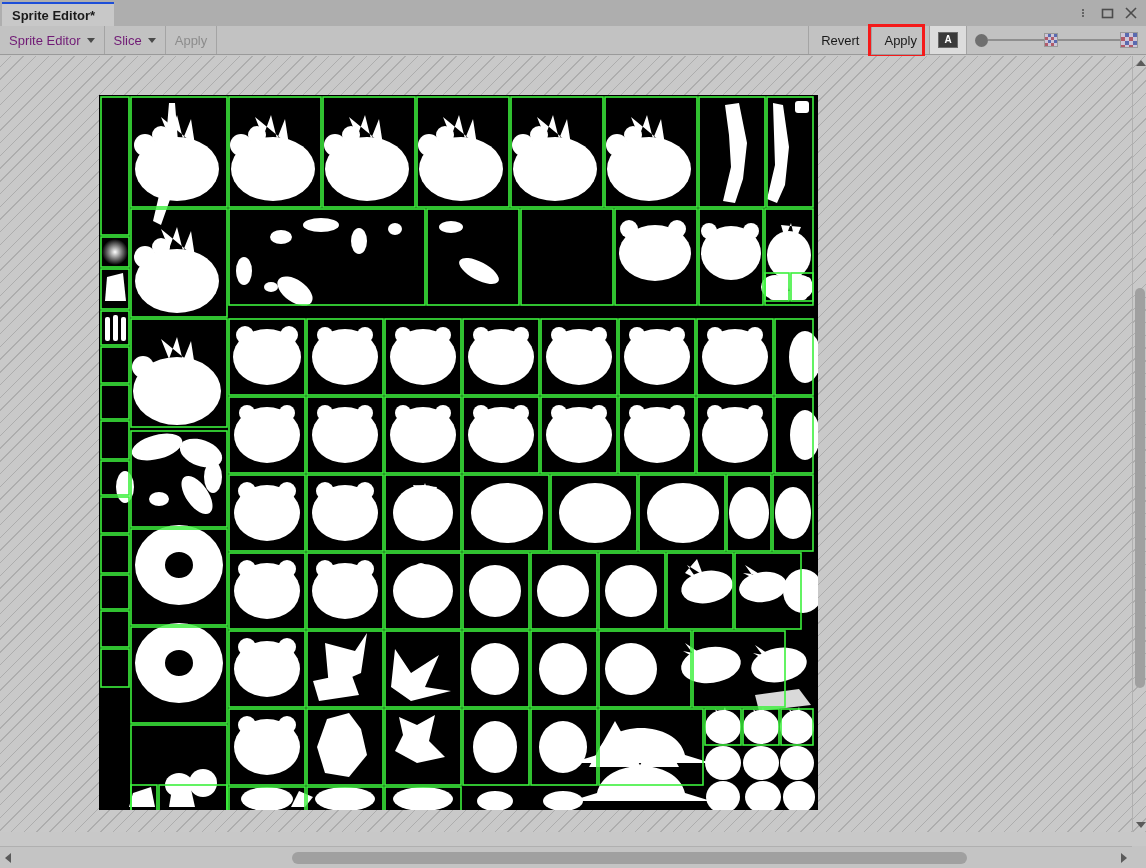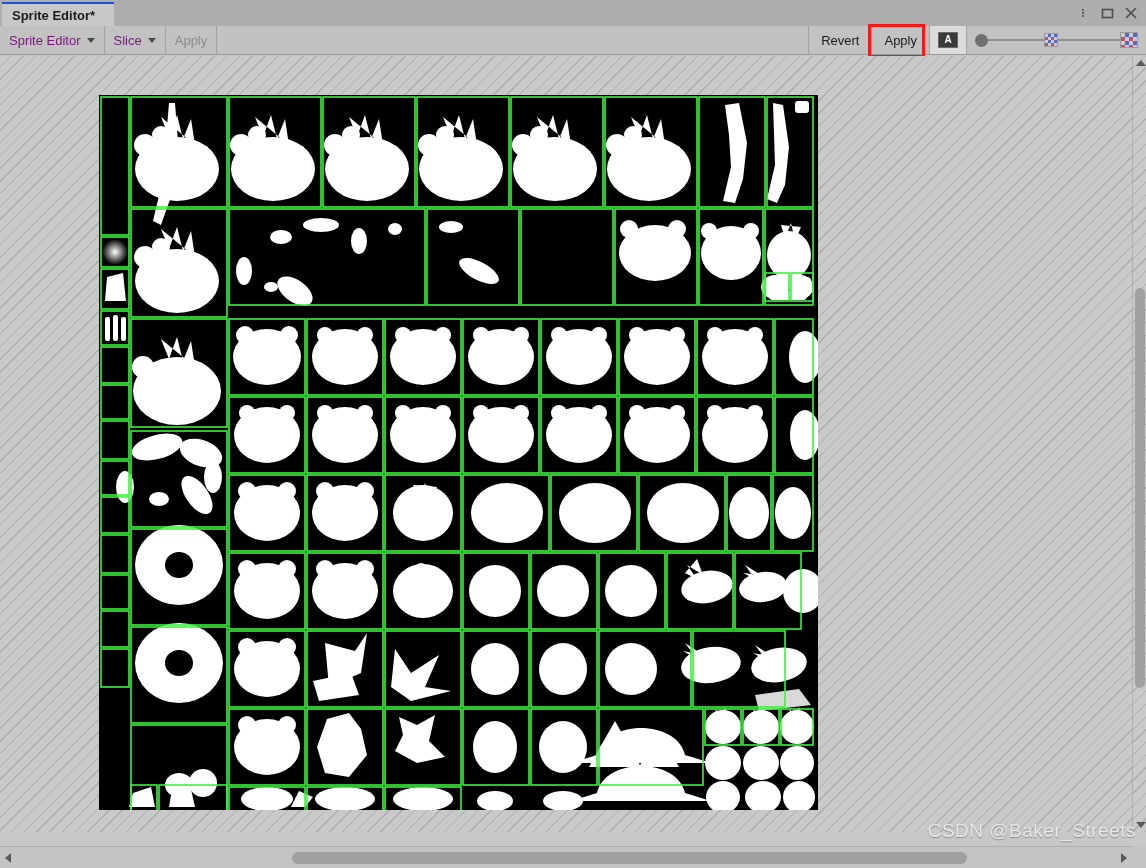--- a/index.html
+++ b/index.html
@@ -801,15 +801,14 @@
     <div class="sb-arrow-down"></div>
   </div>
 
   <div class="hscroll">
     <div class="sb-arrow-left"></div>
     <div class="hthumb"></div>
     <div class="sb-arrow-right"></div>
   </div>
   <div class="corner-box"></div>
 
-  <div class="watermark">CSDN @Baker_Streets</div>
 
 </div>
 
 </body></html>

